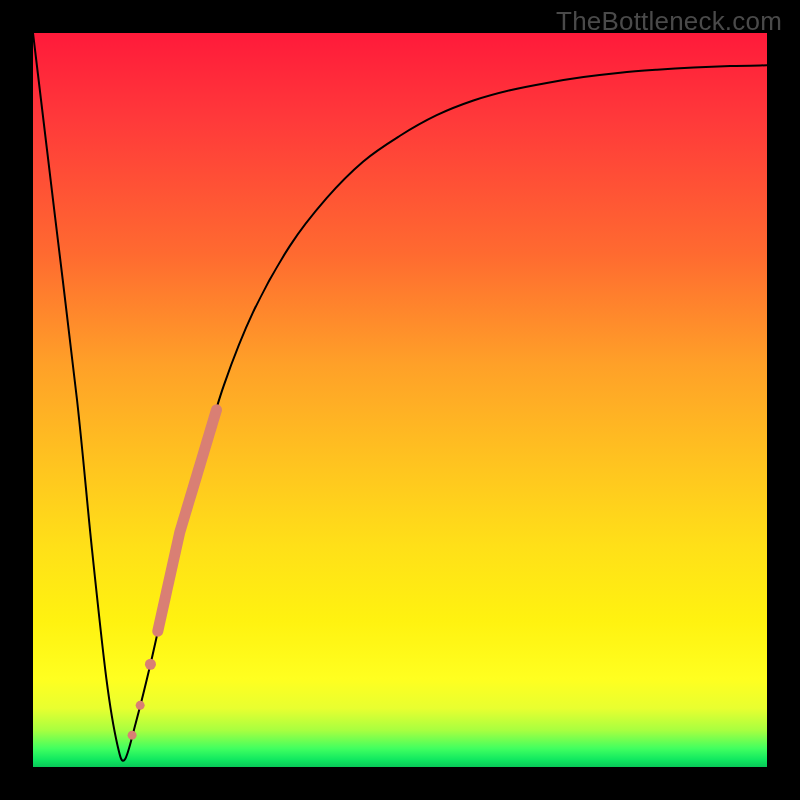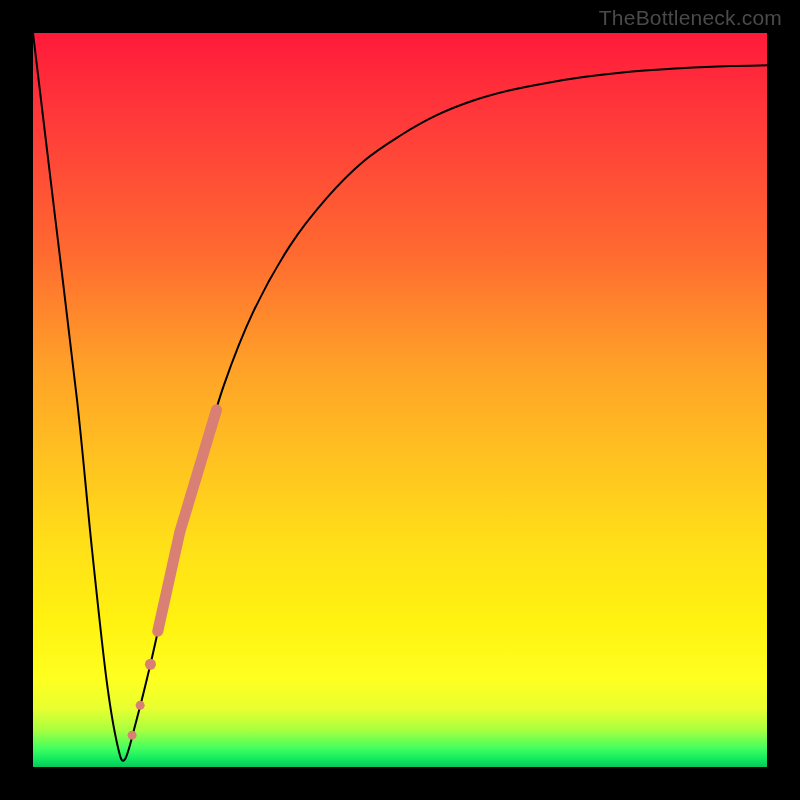--- a/index.html
+++ b/index.html
@@ -39,21 +39,21 @@
       #40ff60 97.5%,
       #10e860 99%,
       #08c858 100%
     );
     overflow: hidden;
   }
   .watermark {
     position: absolute;
     top: 6px;
     right: 18px;
-    font-size: 21px;
+    font-size: 26px;
     font-weight: 500;
     color: #4a4a4a;
     font-family: Arial, Helvetica, sans-serif;
     letter-spacing: 0.2px;
     margin-left: 32px;
   }
   .curve-svg {
     position: absolute;
     inset: 0;
     width: 100%;

